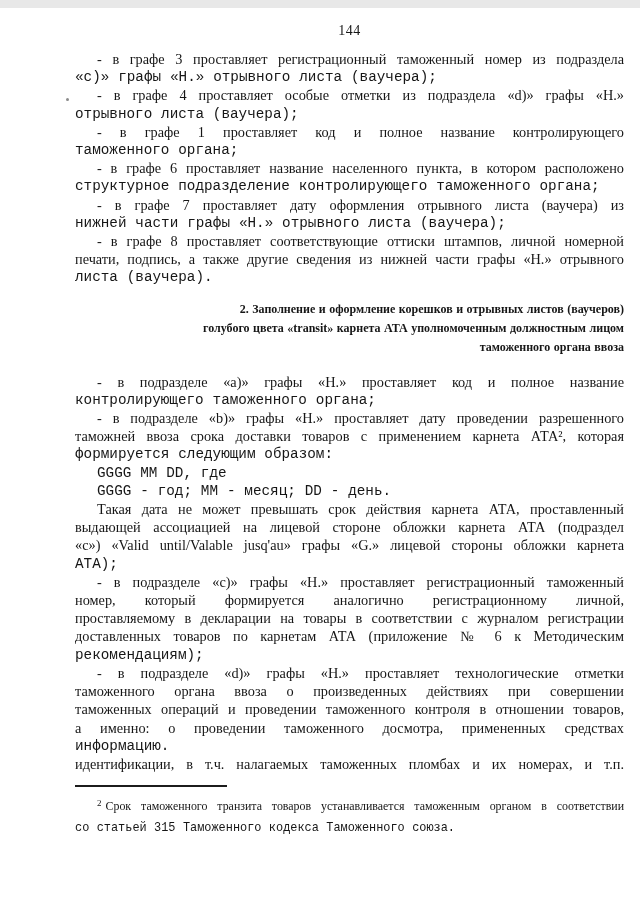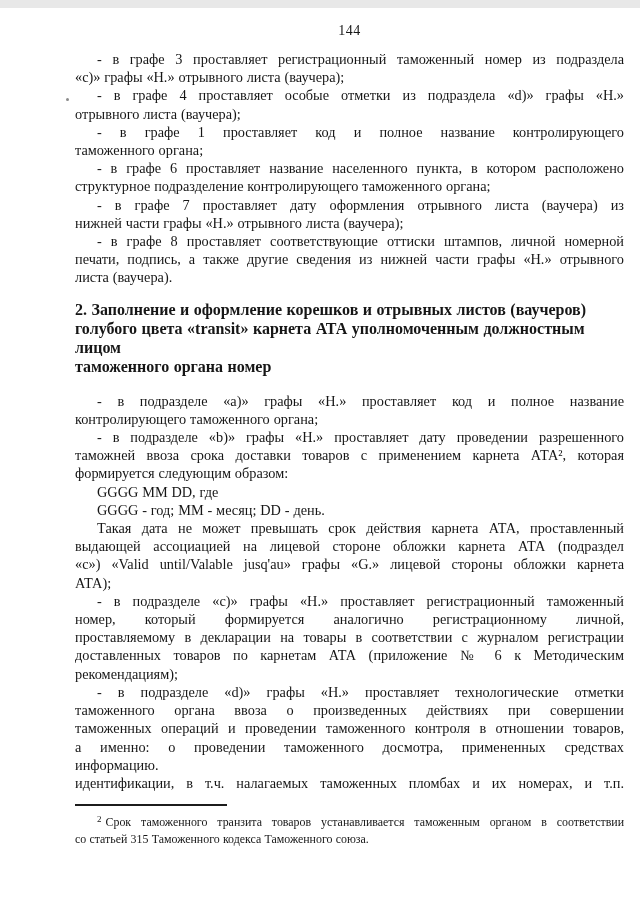--- a/index.html
+++ b/index.html
@@ -30,41 +30,42 @@
   .ln {
     font-size: 14.3px;
     line-height: 18.2px;
     text-align: justify;
     text-align-last: justify;
     word-spacing: 0.3px;
   }
   .ln.last {
     text-align: left;
     text-align-last: left;
+    font-family: Liberation Mono, monospace;
   }
   .in { text-indent: 22px; }
   .heading {
     margin: 13px 0 16px 0;
     font-weight: bold;
   }
   .hl {
-    text-align: left;
-    font-size: 16px;
+    text-align: right;
+    font-size: 12px;
     line-height: 19px;
     word-spacing: 0.5px;
   }
   .footnote { margin-top: 12px; }
   .fnrule {
     width: 152px;
     border-top: 2px solid #1c1c1c;
     margin-bottom: 5px;
   }
   .fnline {
     font-size: 11.9px;
-    line-height: 17px;
+    line-height: 22px;
   }
   .fnsup {
     font-size: 9px;
     vertical-align: 4px;
     margin-right: 4px;
   }
   .artifact {
     position: absolute;
     left: 66px;
     top: 90px;
@@ -106,21 +107,21 @@
     </div>
     <div class="para">
       <div class="ln in">- в графе 8 проставляет соответствующие оттиски штампов, личной номерной</div>
       <div class="ln">печати, подпись, а также другие сведения из нижней части графы «Н.» отрывного</div>
       <div class="ln last">листа (ваучера).</div>
     </div>
 
     <div class="heading">
       <div class="hl">2. Заполнение и оформление корешков и отрывных листов (ваучеров)</div>
       <div class="hl">голубого цвета «transit» карнета АТА уполномоченным должностным лицом</div>
-      <div class="hl">таможенного органа номер</div>
+      <div class="hl">таможенного органа ввоза</div>
     </div>
 
     <div class="para">
       <div class="ln in">- в подразделе «а)» графы «Н.» проставляет код и полное название</div>
       <div class="ln last">контролирующего таможенного органа;</div>
     </div>
     <div class="para">
       <div class="ln in">- в подразделе «b)» графы «Н.» проставляет дату проведении разрешенного</div>
       <div class="ln">таможней ввоза срока доставки товаров с применением карнета АТА², которая</div>
       <div class="ln last">формируется следующим образом:</div>

